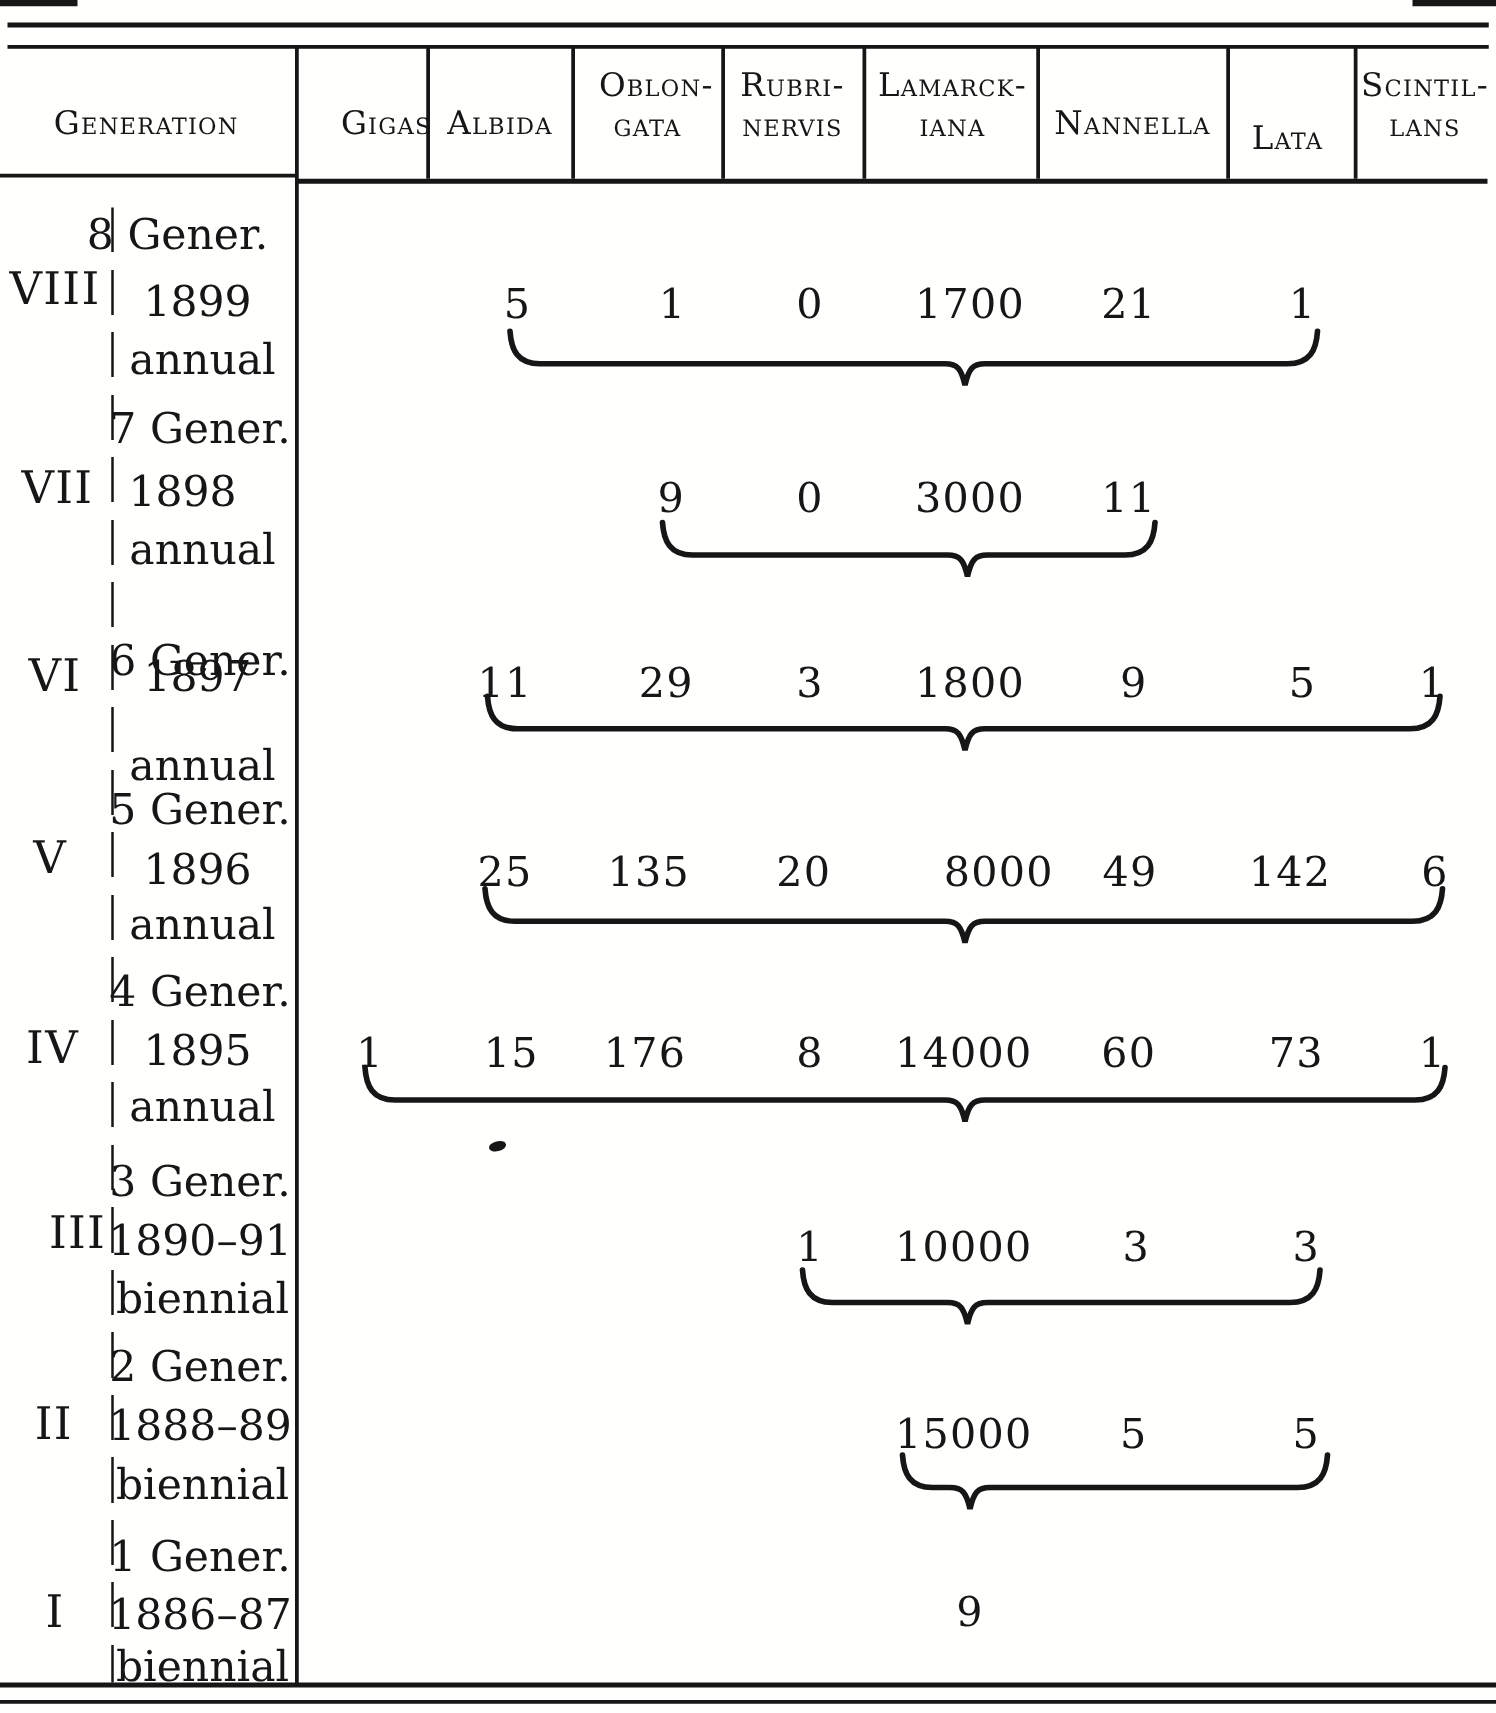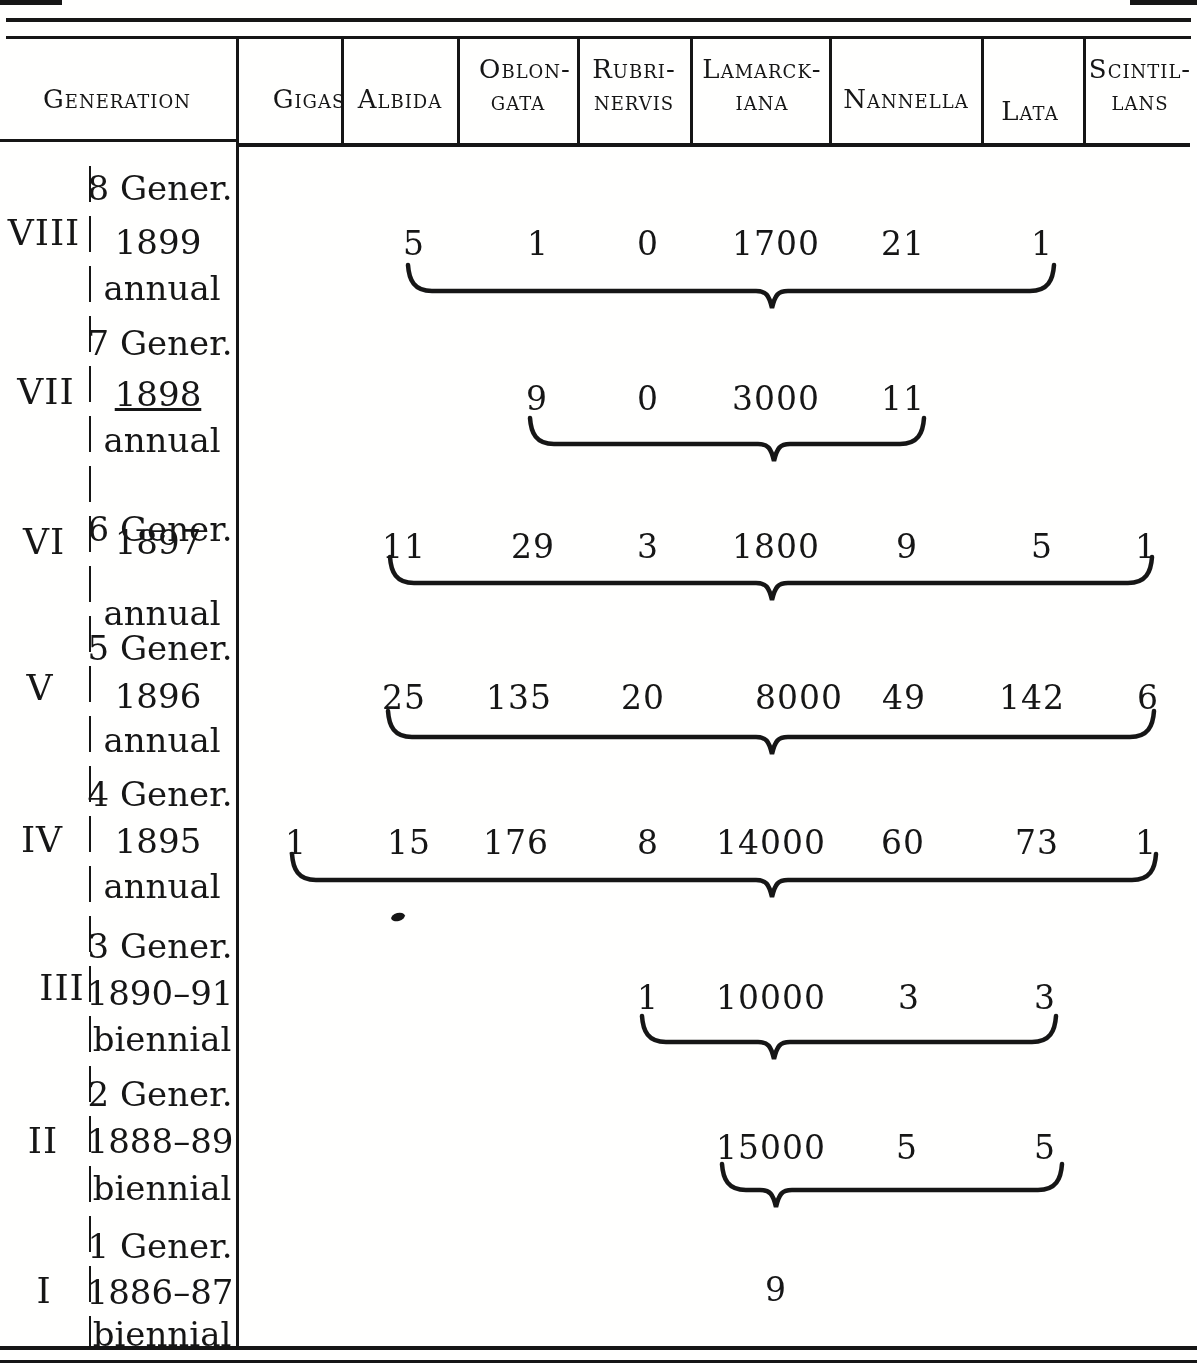--- a/index.html
+++ b/index.html
@@ -62,35 +62,35 @@
   <span class="t hdr" style="left:634px;top:101px;">nervis</span>
   <span class="t hdr" style="left:762px;top:69px;">Lamarck-</span>
   <span class="t hdr" style="left:762px;top:101px;">iana</span>
   <span class="t hdr" style="left:906px;top:99px;">Nannella</span>
   <span class="t hdr" style="left:1030px;top:99px;margin-top:12px;">Lata</span>
   <span class="t hdr" style="left:1140px;top:69px;">Scintil-</span>
   <span class="t hdr" style="left:1140px;top:101px;text-align:right;">lans</span>
 
   <div>
     <span class="t roman" style="left:44px;top:232px;">VIII</span>
-    <span class="t detail" style="left:160px;top:188px;">8 Gener.</span>
+    <span class="t detail" style="left:142px;top:188px;">8 Gener.</span>
     <span class="t detail" style="left:158px;top:242px;">1899</span>
     <span class="t detail" style="left:162px;top:288px;">annual</span>
     <span class="t num" style="left:414px;top:243px;">5</span>
     <span class="t num" style="left:538px;top:243px;">1</span>
     <span class="t num" style="left:648px;top:243px;">0</span>
     <span class="t num" style="left:776px;top:243px;">1700</span>
     <span class="t num" style="left:903px;top:243px;">21</span>
     <span class="t num" style="left:1042px;top:243px;">1</span>
   </div>
 
   <div>
     <span class="t roman" style="left:46px;top:391px;">VII</span>
     <span class="t detail" style="left:160px;top:343px;">7 Gener.</span>
-    <span class="t detail" style="left:158px;top:394px;text-decoration:underline;">1898</span>
+    <span class="t detail" style="left:146px;top:394px;">1898</span>
     <span class="t detail" style="left:162px;top:440px;">annual</span>
     <span class="t num" style="left:537px;top:398px;">9</span>
     <span class="t num" style="left:648px;top:398px;">0</span>
     <span class="t num" style="left:776px;top:398px;">3000</span>
     <span class="t num" style="left:903px;top:398px;">11</span>
   </div>
 
   <div>
     <span class="t roman" style="left:44px;top:541px;">VI</span>
     <span class="t detail" style="left:160px;top:493px;margin-top:36px;">6 Gener.</span>

